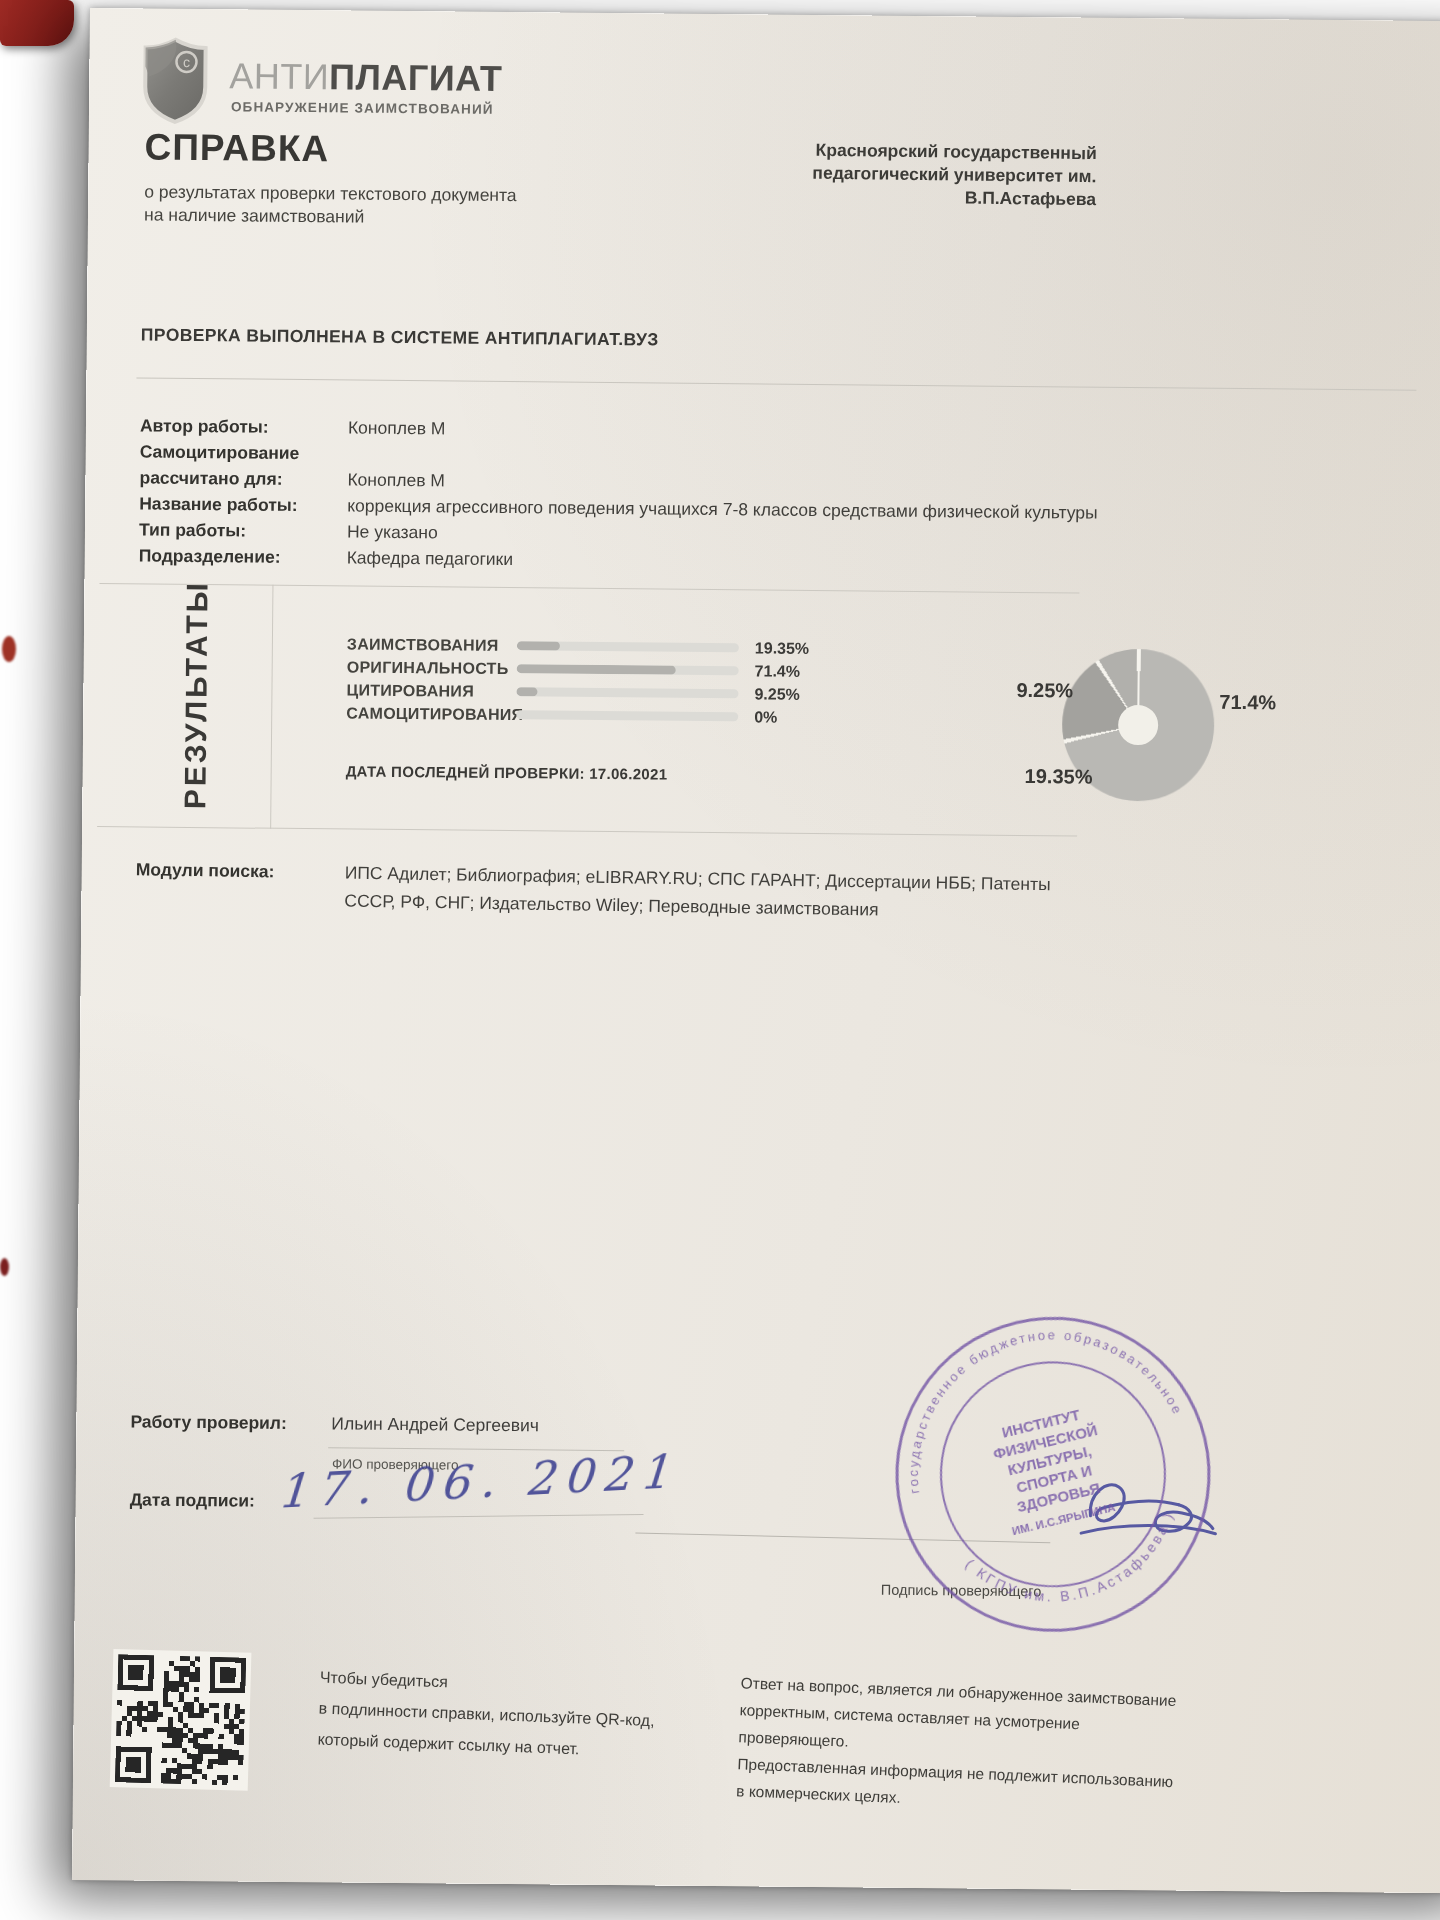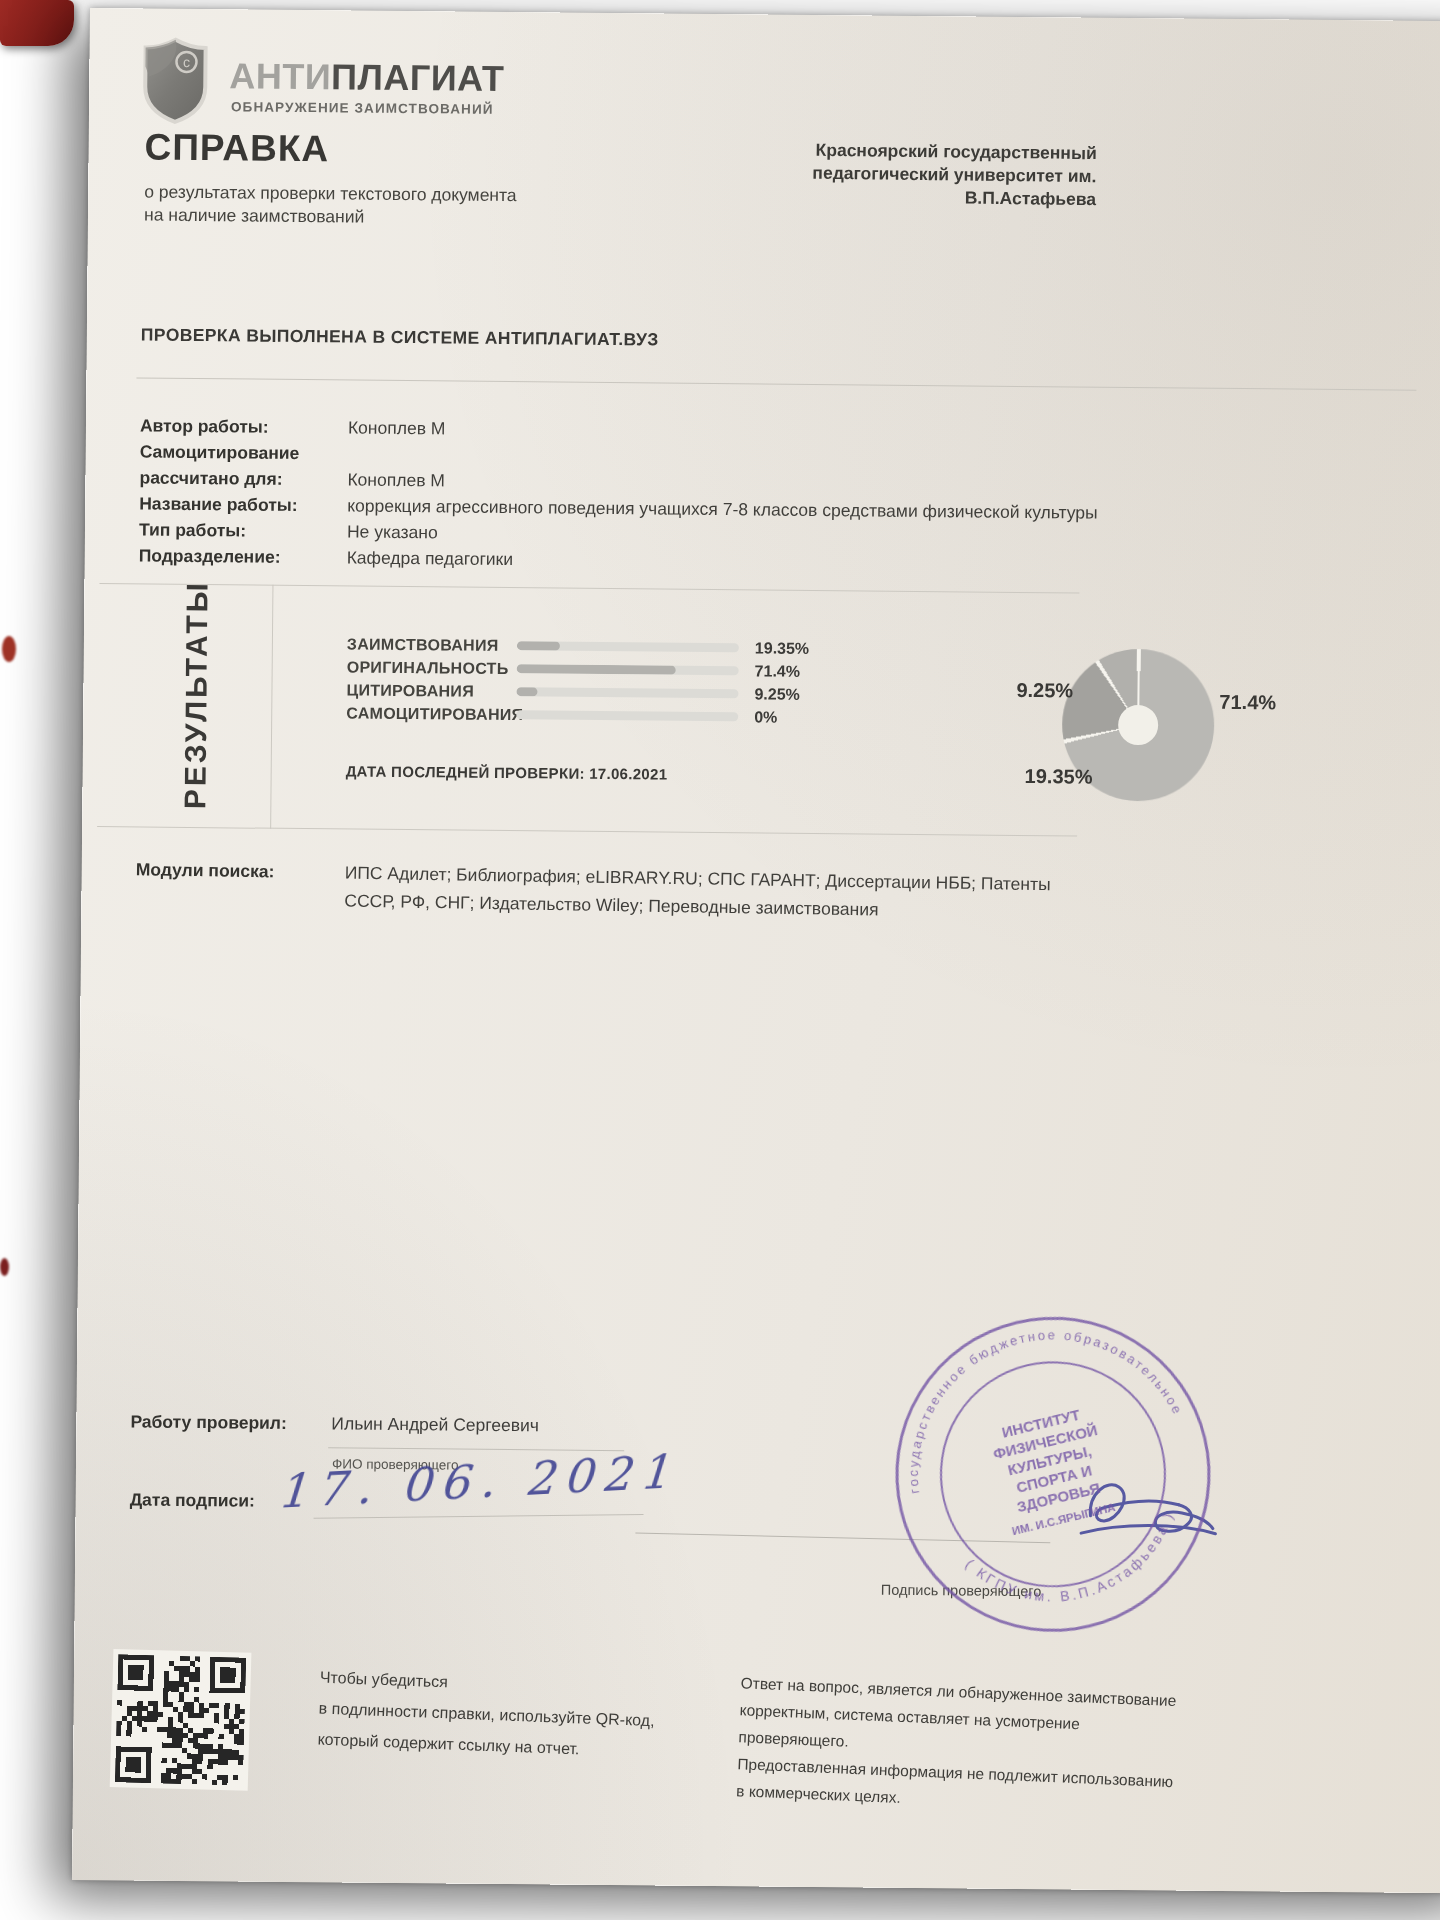--- a/index.html
+++ b/index.html
@@ -23,21 +23,21 @@
       radial-gradient(95% 95% at 0% 100%, rgba(40,30,20,.10), rgba(0,0,0,0) 50%),
       linear-gradient(100deg,#f1eee8 0%,#ebe7e0 55%,#e5dfd5 100%);
     box-shadow:-20px 18px 55px rgba(0,0,0,.55), 0 0 6px rgba(0,0,0,.3);
     color:#3e3d3a;
   }
   .abs{position:absolute;}
 
   
   .logo-shield{left:50px; top:28px;}
   .logo-title{left:140px; top:46px; font-size:36px; letter-spacing:.5px;}
-  .logo-title .lt-light{color:#a3a29e; font-weight:bold;}
+  .logo-title .lt-light{color:#a3a29e; font-weight:normal;}
   .logo-title .lt-dark{color:#4e4d4a; font-weight:bold;}
   .logo-sub{left:142px; top:90px; font-size:13.5px; font-weight:bold; color:#6c6b67; letter-spacing:1.1px;}
 
   .doc-title{left:56px; top:118px; font-size:37px; font-weight:bold; color:#383734; letter-spacing:1px;}
   .doc-sub{left:56px; top:172px; font-size:17.5px; line-height:23px; color:#45443f;}
   .university{left:608px; top:124px; width:400px; text-align:right; font-size:17.5px; font-weight:bold; line-height:23px; color:#3c3b37; transform:rotate(.15deg);}
   .system-notice{left:54px; top:316px; font-size:17.5px; font-weight:bold; letter-spacing:.4px; color:#3a3936;}
   .rule1{left:50px; top:369px; width:1280px; height:1px; background:#c9c6bf;}
 
   .fields{left:54px; top:404px; width:1030px; font-size:17.5px; line-height:26px;}

